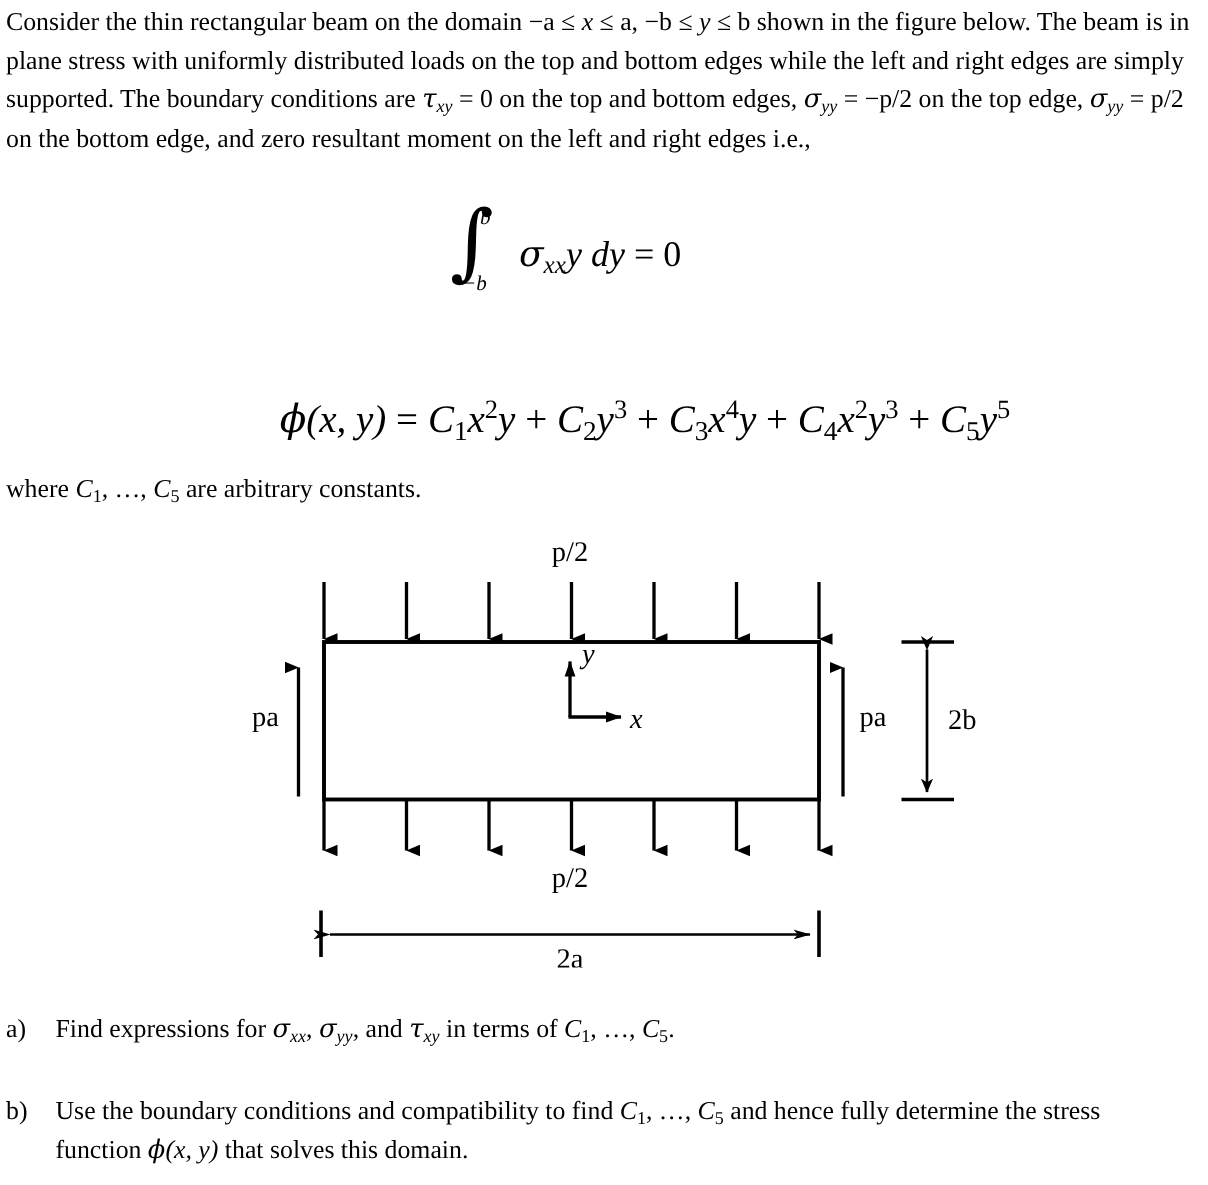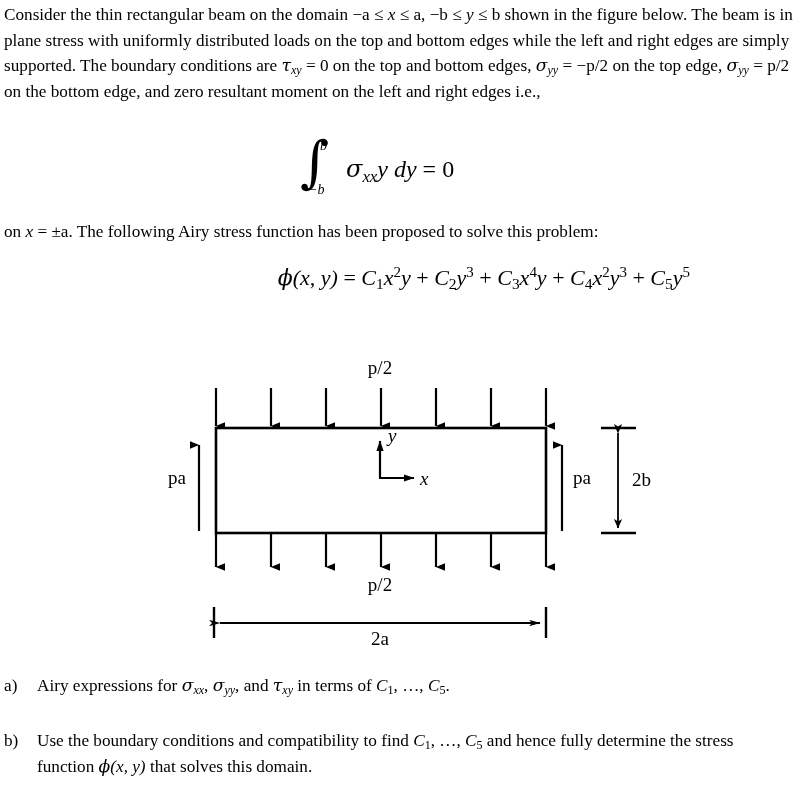--- a/index.html
+++ b/index.html
@@ -107,22 +107,22 @@
     font-size: 24px;
     white-space: nowrap;
   }
 
   
   #airy-equation {
     position: absolute;
     left: 170px;
     top: 265px;
     width: 520px;
-    text-align: right;
-    font-size: 22px;
+    text-align: center;
+    font-size: 26px;
     white-space: nowrap;
   }
   .phi {
     font-family: "DejaVu Serif", serif;
     font-style: italic;
   }
   .cconst {
     font-style: italic;
   }
 
@@ -185,24 +185,24 @@
 
   <div id="integral-equation">
     <span class="int-wrap">
       <span class="int-glyph">∫</span>
       <span class="int-upper">b</span>
       <span class="int-lower">−b</span>
     </span>
     <span class="int-body"><span class="sym">σ</span><sub class="it">xx</sub><span class="mathvar">y</span>&nbsp;<span class="mathvar">dy</span>&nbsp;<span>= 0</span></span>
   </div>
 
-  <div class="para" id="on-x-line"><span>on </span><span class="mathvar">x</span><span> = ±a. The following Airy stress function has been proposed to solve this problem:</span></div>
 
   <div id="airy-equation"><span class="phi">ϕ</span><span class="mathvar">(x, y)</span> <span>=</span> <span class="cconst">C</span><sub>1</sub><span class="mathvar">x</span><sup>2</sup><span class="mathvar">y</span> <span>+</span> <span class="cconst">C</span><sub>2</sub><span class="mathvar">y</span><sup>3</sup> <span>+</span> <span class="cconst">C</span><sub>3</sub><span class="mathvar">x</span><sup>4</sup><span class="mathvar">y</span> <span>+</span> <span class="cconst">C</span><sub>4</sub><span class="mathvar">x</span><sup>2</sup><span class="mathvar">y</span><sup>3</sup> <span>+</span> <span class="cconst">C</span><sub>5</sub><span class="mathvar">y</span><sup>5</sup></div>
 
+  <div class="para" id="where-line"><span>where </span><span class="cconst">C</span><sub>1</sub><span>, …, </span><span class="cconst">C</span><sub>5</sub><span> are arbitrary constants.</span></div>
 
   <div id="beam-figure">
     <svg width="805" height="300" viewBox="0 0 805 300" xmlns="http://www.w3.org/2000/svg">
       <defs>
         <marker id="arrowDown" markerWidth="10" markerHeight="10" refX="5" refY="9" orient="auto" markerUnits="userSpaceOnUse">
           <path d="M1.2,0 L5,9.2 L8.8,0 z" fill="#000000"></path>
         </marker>
         <marker id="arrowUp" markerWidth="10" markerHeight="10" refX="5" refY="9" orient="auto" markerUnits="userSpaceOnUse">
           <path d="M1.2,0 L5,9.2 L8.8,0 z" fill="#000000"></path>
         </marker>
@@ -271,21 +271,21 @@
         <line x1="198" y1="262" x2="198" y2="293" stroke="#000000" stroke-width="2.4"></line>
         <line x1="530" y1="262" x2="530" y2="293" stroke="#000000" stroke-width="2.4"></line>
         <line x1="204" y1="278" x2="524" y2="278" stroke="#000000" stroke-width="1.8" marker-start="url(#arrowDim)" marker-end="url(#arrowDim)"></line>
         <text class="figlabel" x="364" y="300" text-anchor="middle">2a</text>
       </g>
     </svg>
   </div>
 
   <div class="qitem" id="question-a">
     <span class="qmark">a)</span>
-    <span class="qbody"><span>Airy expressions for </span><span class="sym">σ</span><sub class="it">xx</sub><span>, </span><span class="sym">σ</span><sub class="it">yy</sub><span>, and </span><span class="sym">τ</span><sub class="it">xy</sub><span> in terms of </span><span class="cconst">C</span><sub>1</sub><span>, …, </span><span class="cconst">C</span><sub>5</sub><span>.</span></span>
+    <span class="qbody"><span>Find expressions for </span><span class="sym">σ</span><sub class="it">xx</sub><span>, </span><span class="sym">σ</span><sub class="it">yy</sub><span>, and </span><span class="sym">τ</span><sub class="it">xy</sub><span> in terms of </span><span class="cconst">C</span><sub>1</sub><span>, …, </span><span class="cconst">C</span><sub>5</sub><span>.</span></span>
   </div>
 
   <div class="qitem" id="question-b">
     <span class="qmark">b)</span>
     <span class="qbody"><span>Use the boundary conditions and compatibility to find </span><span class="cconst">C</span><sub>1</sub><span>, …, </span><span class="cconst">C</span><sub>5</sub><span> and hence fully determine the stress function </span><span class="phi">ϕ</span><span class="mathvar">(x, y)</span><span> that solves this domain.</span></span>
   </div>
 
 </div>
 
 </body></html>

